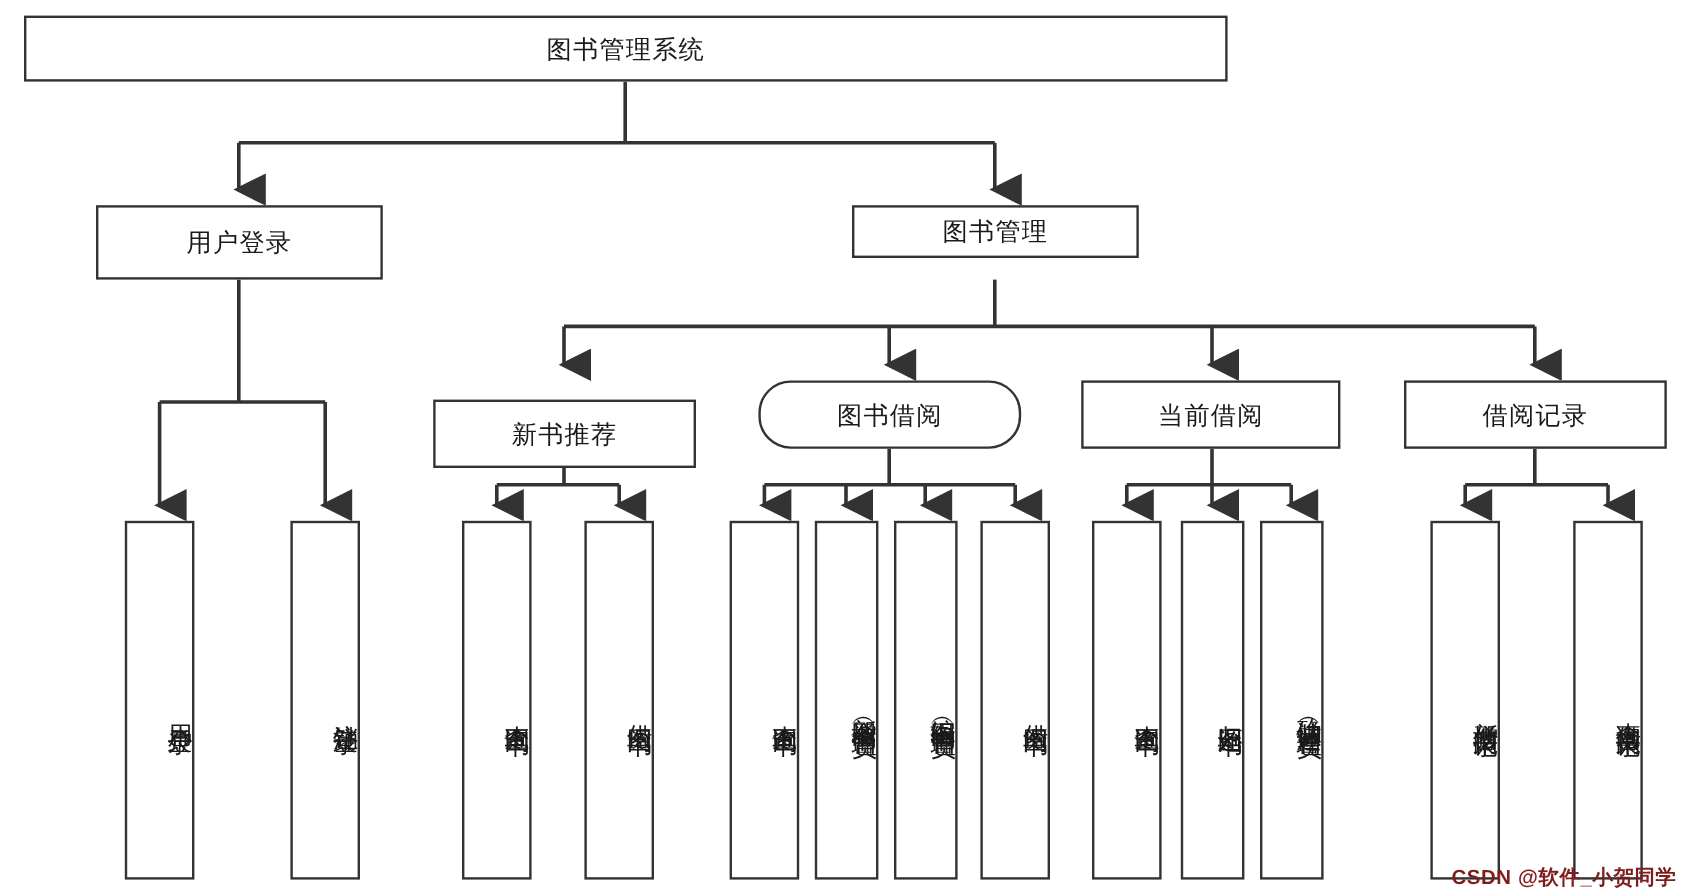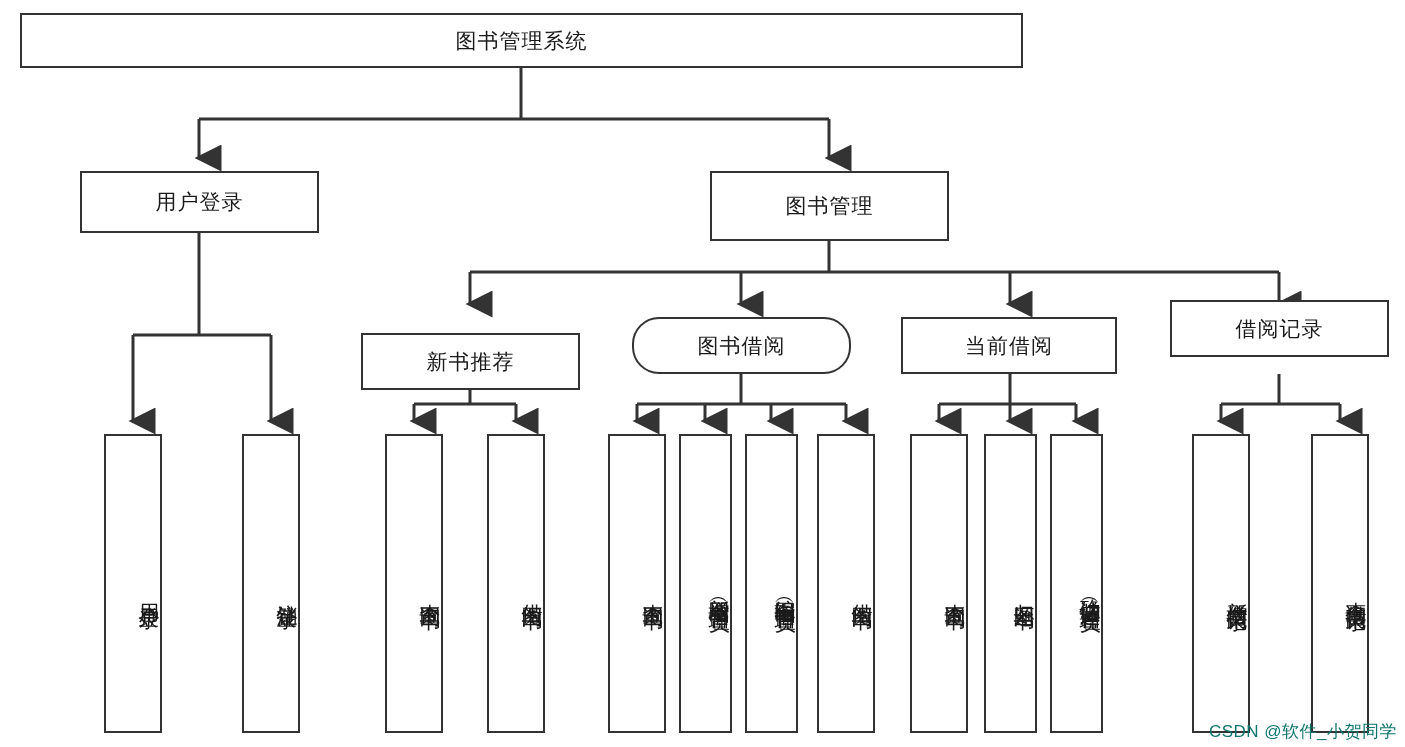--- a/index.html
+++ b/index.html
@@ -50,23 +50,24 @@
     line-height: 1;
   }
   .node.vert span {
     display: block;
   }
   #watermark {
     position: absolute;
     right: 8px;
     bottom: 4px;
     font-size: 17px;
-    color: #0f766e;
+    color: #7f1d1d;
     white-space: nowrap;
     letter-spacing: 0.5px;
+    font-weight: bold;
   }
 </style>
 </head>
 <body>
 
 <div id="stage">
 
   <svg id="wires" viewBox="0 0 1405 747" xmlns="http://www.w3.org/2000/svg">
     <defs>
       <marker id="arrow" viewBox="0 0 12 12" refX="6" refY="10" markerWidth="9" markerHeight="11" orient="auto-start-reverse">
@@ -117,34 +118,34 @@
     </g>
   </svg>
 
   <div class="node horiz" id="node-root" style="left: 20px; top: 13px; width: 1003px; height: 55px; justify-content: center;">
     <span>图书管理系统</span>
   </div>
 
   <div class="node horiz" id="node-l2-0" style="left: 80px; top: 171px; width: 239px; height: 62px;">
     <span>用户登录</span>
   </div>
-  <div class="node horiz" id="node-l2-1" style="left: 710px; top: 171px; width: 239px; height: 70px;">
+  <div class="node horiz" id="node-l2-1" style="left: 710px; top: 171px; width: 239px; height: 44px;">
     <span>图书管理</span>
   </div>
 
   <div class="node horiz" id="node-l3-0" style="left: 361px; top: 317px; width: 219px; height: 57px; margin-top: 16px;">
     <span>新书推荐</span>
   </div>
   <div class="node horiz" id="node-l3-1" style="left: 632px; top: 317px; width: 219px; height: 57px; border-radius: 27px;">
     <span>图书借阅</span>
   </div>
   <div class="node horiz" id="node-l3-2" style="left: 901px; top: 317px; width: 216px; height: 57px;">
     <span>当前借阅</span>
   </div>
-  <div class="node horiz" id="node-l3-3" style="left: 1170px; top: 300px; width: 219px; height: 57px;">
+  <div class="node horiz" id="node-l3-3" style="left: 1170px; top: 317px; width: 219px; height: 57px;">
     <span>借阅记录</span>
   </div>
 
   <div class="node vert" id="node-leaf-0" style="left: 104px; top: 434px; width: 58px; height: 299px;">
     <span>用户登录</span>
   </div>
   <div class="node vert" id="node-leaf-1" style="left: 242px; top: 434px; width: 58px; height: 299px;">
     <span>注销登录</span>
   </div>
   <div class="node vert" id="node-leaf-2" style="left: 385px; top: 434px; width: 58px; height: 299px;">

